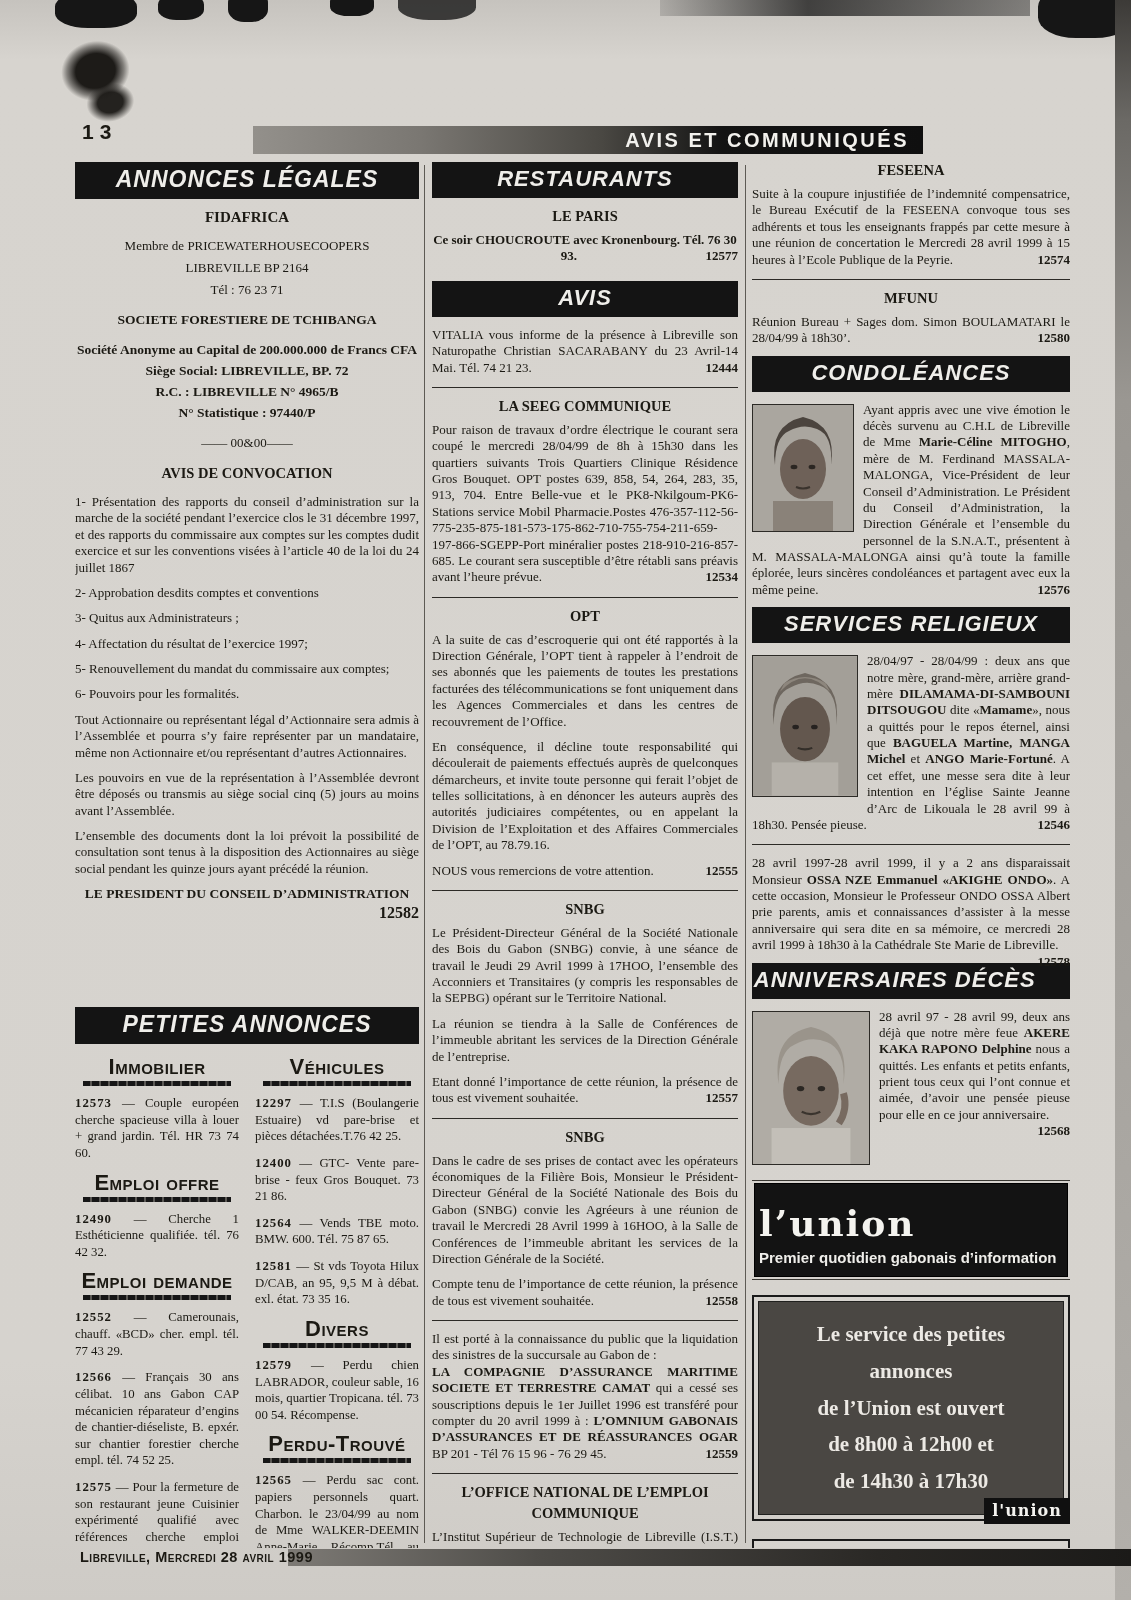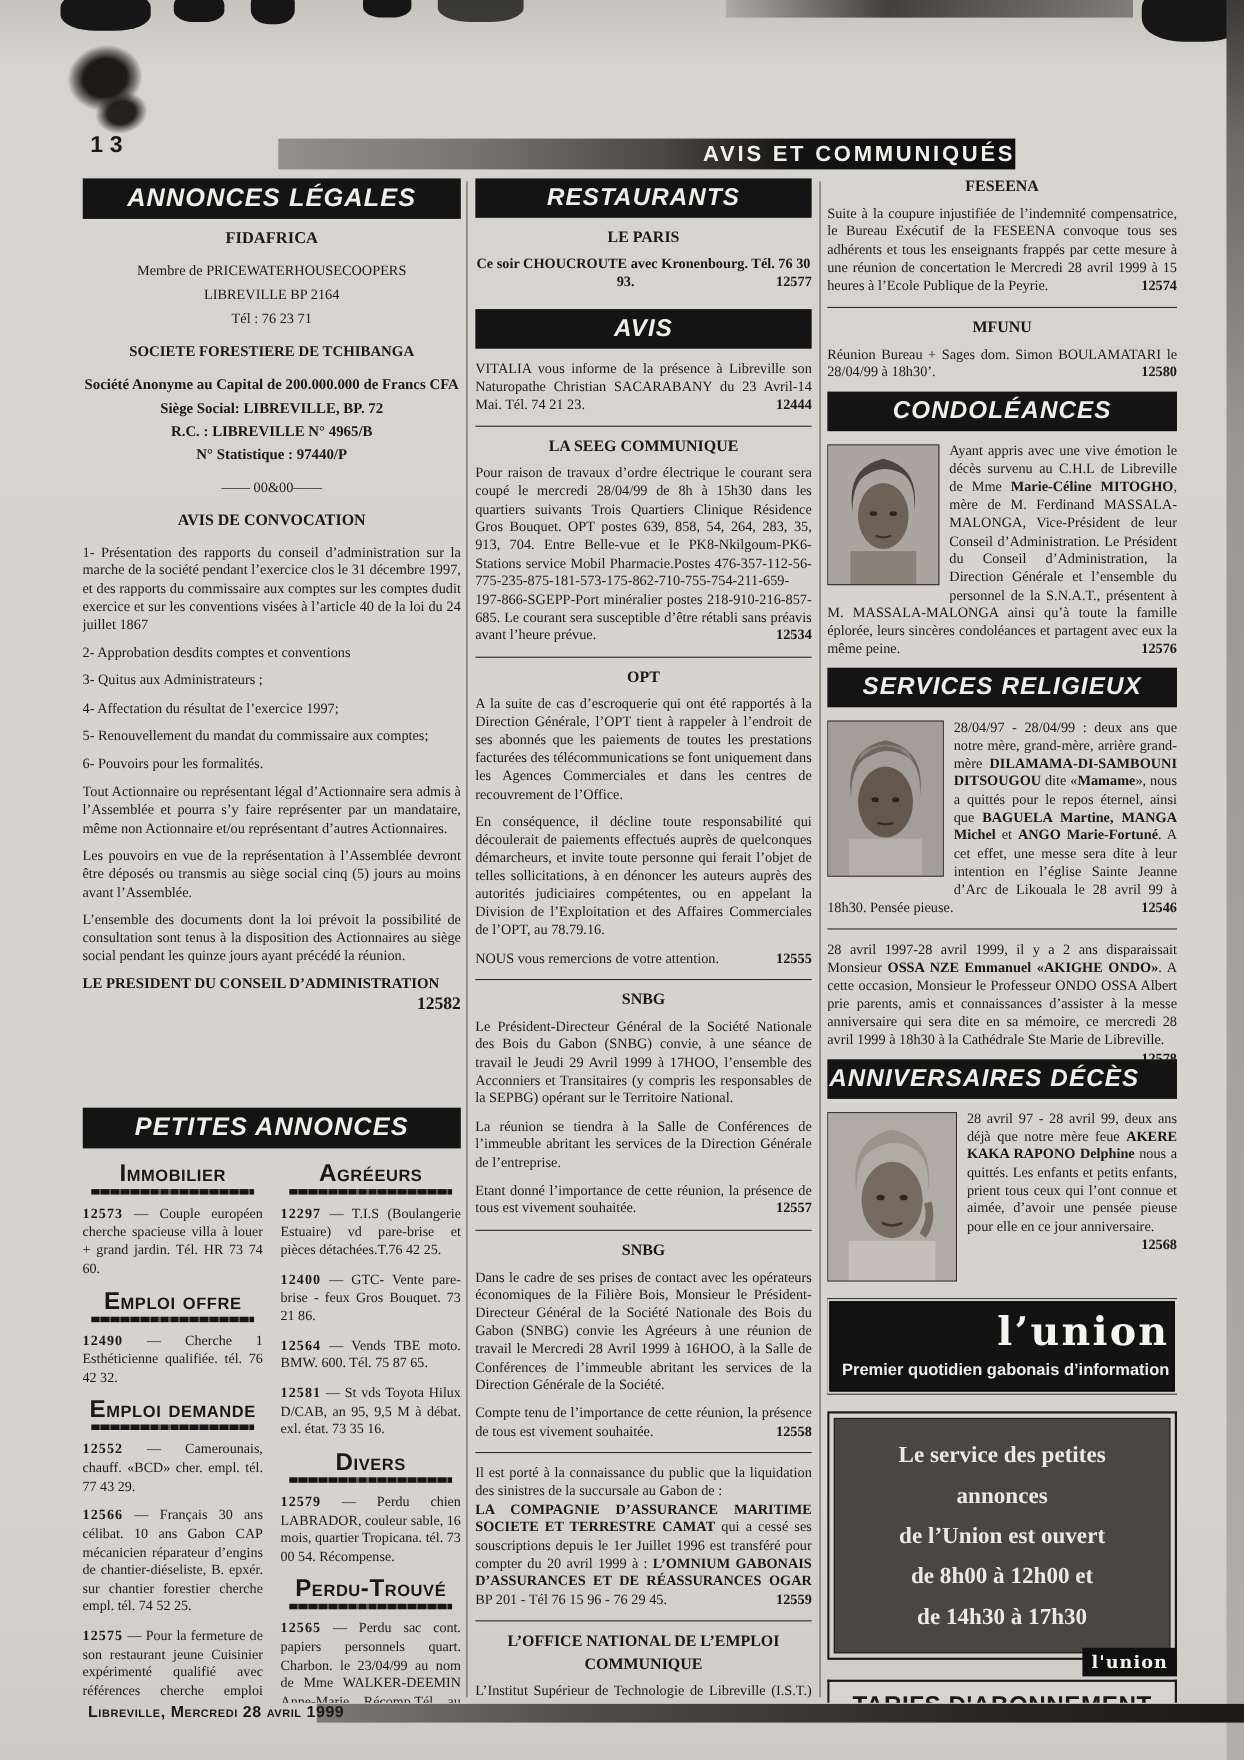--- a/index.html
+++ b/index.html
@@ -15,21 +15,21 @@
     background:radial-gradient(ellipse 55% 45% at 45% 35%,#1d1b18 0 45%,rgba(29,27,24,.45) 65%,transparent 78%),
                radial-gradient(ellipse 40% 30% at 55% 75%,#24221f 0 40%,transparent 75%);transform:rotate(-12deg);}
   .topband{position:absolute;left:660px;top:0;width:370px;height:16px;
     background:linear-gradient(90deg,rgba(20,20,20,.15),rgba(20,20,20,.75) 40%,rgba(20,20,20,.4));}
   
   .pagenum{position:absolute;left:82px;top:120px;font-family:"Liberation Sans",sans-serif;
     font-weight:bold;font-size:21px;letter-spacing:6px;}
   .topbar{position:absolute;left:253px;top:126px;width:670px;height:28px;line-height:28px;
     background:linear-gradient(90deg,#93908b 0,#7a7772 25%,#4a4843 52%,#131313 70%,#0f0f0f 100%);
     color:#f2f1ed;font-family:"Liberation Sans",sans-serif;font-weight:bold;font-size:20px;
-    letter-spacing:2.5px;text-align:right;box-sizing:border-box;}
+    letter-spacing:2.5px;text-align:right;padding-right:14px;box-sizing:border-box;}
   
   .col{position:absolute;top:162px;height:1386px;overflow:hidden;}
   .col-left{left:75px;width:344px;}
   .col-mid{left:432px;width:306px;}
   .col-right{left:752px;width:318px;}
   .vrule{position:absolute;top:165px;height:1378px;width:1px;background:#5d5a54;}
   .v1{left:424px;} .v2{left:745px;}
   
   .banner{background:#141414;color:#efeeea;font-family:"Liberation Sans",sans-serif;
     font-weight:bold;font-style:italic;text-align:center;font-size:23px;letter-spacing:1px;
@@ -42,36 +42,36 @@
   .bseg{font-weight:bold;}
   .code{float:right;font-weight:bold;font-size:13px;}
   .sec-title{font-weight:bold;font-size:14.5px;text-align:center;margin:4px 0 7px;}
   .rule{border:0;border-top:1.5px solid #2c2a26;margin:11px 0 10px;}
   
   .legal{height:845px;overflow:hidden;}
   .legal .h1{font-size:15px;font-weight:bold;text-align:center;margin:8px 0 12px;}
   .legal .ln{font-size:13px;text-align:center;margin:0 0 6px;}
   .legal .lnb{font-size:13.5px;font-weight:bold;text-align:center;margin:0 0 5px;}
   .legal .gap{margin-bottom:14px;}
-  .sig{font-weight:bold;font-size:13.5px;margin:4px 0 2px;}
+  .sig{font-weight:bold;font-size:13.5px;margin:4px 0 2px;text-align:center;}
   
   .pa-cols{display:flex;gap:16px;margin-top:6px;}
   .pa-col{width:50%;}
   .ad-head{font-family:"Liberation Sans",sans-serif;font-weight:bold;font-variant:small-caps;
     font-size:22px;text-align:center;letter-spacing:.5px;margin:10px 0 2px;line-height:1;}
   .ad-head:first-child{margin-top:2px;}
   .ad-bar{height:5px;margin:3px 8px 9px;
     background:repeating-linear-gradient(90deg,#161616 0 7px,#5a5854 7px 9px);}
   .ad{font-size:12.8px;line-height:1.3;text-align:justify;margin:0 0 10px;}
   .ad b{letter-spacing:1px;}
   
   .photo{float:left;margin:2px 9px 4px 0;border:1px solid #2c2a26;background:#b3afa9;display:block;}
   .clearfix::after{content:"";display:block;clear:both;}
   .union-box{background:#131313;border:1px solid #000;box-shadow:0 0 0 2px #d6d3ce,0 0 0 3px #3a3833;
-    text-align:right;padding:8px 4px 10px;margin:14px 2px 18px;}
+    text-align:left;padding:20px 4px 10px;margin:14px 2px 18px;}
   .union-logo{font-family:"DejaVu Serif",serif;font-weight:bold;font-size:36px;color:#f4f3ef;
     letter-spacing:2px;line-height:1.1;}
   .union-tag{font-family:"Liberation Sans",sans-serif;font-weight:bold;font-size:15px;color:#efeeea;margin-top:6px;}
   .service-box{border:2px solid #1a1a1a;padding:4px;margin:0 0 18px;}
   .service-in{background:#4a4743;border:1px solid #20201e;color:#ece9e4;text-align:center;
     font-size:21px;font-weight:bold;line-height:1.75;padding:14px 20px;}
   
   table.tarifs{border-collapse:collapse;width:100%;background:rgba(222,219,214,.5);}
   .tarifs td,.tarifs th{border:2px solid #1a1a1a;text-align:center;font-family:"Liberation Sans",sans-serif;}
   .tarifs .title{font-size:22px;font-weight:bold;padding:8px 2px;letter-spacing:.5px;}
@@ -165,21 +165,21 @@
             <div>
               <p class="ad"><b>12552</b> — Camerounais, chauff. «BCD» cher. empl. tél. 77 43 29.</p>
               <p class="ad"><b>12566</b> — Français 30 ans célibat. 10 ans Gabon CAP mécanicien réparateur d’engins de chantier-diéseliste, B. epxér. sur chantier forestier cherche empl. tél. 74 52 25.</p>
               <p class="ad"><b>12575</b> — Pour la fermeture de son restaurant jeune Cuisinier expérimenté qualifié avec références cherche emploi restaurant, Hôtel ou Couple Expatrié à Libreville ou Port-Gentil. Tél. 74 69 72 Boniface.</p>
             </div>
           </div>
         </div>
       <div class="pa-col">
 
           <div>
-            <div class="ad-head">Agréeurs</div>
+            <div class="ad-head">Véhicules</div>
             <div class="ad-bar"></div>
             <div>
               <p class="ad"><b>12297</b> — T.I.S (Boulangerie Estuaire) vd pare-brise et pièces détachées.T.76 42 25.</p>
               <p class="ad"><b>12400</b> — GTC- Vente pare-brise - feux Gros Bouquet. 73 21 86.</p>
               <p class="ad"><b>12564</b> — Vends TBE moto. BMW. 600. Tél. 75 87 65.</p>
               <p class="ad"><b>12581</b> — St vds Toyota Hilux D/CAB, an 95, 9,5 M à débat. exl. état. 73 35 16.</p>
             </div>
           </div>
 
           <div>

